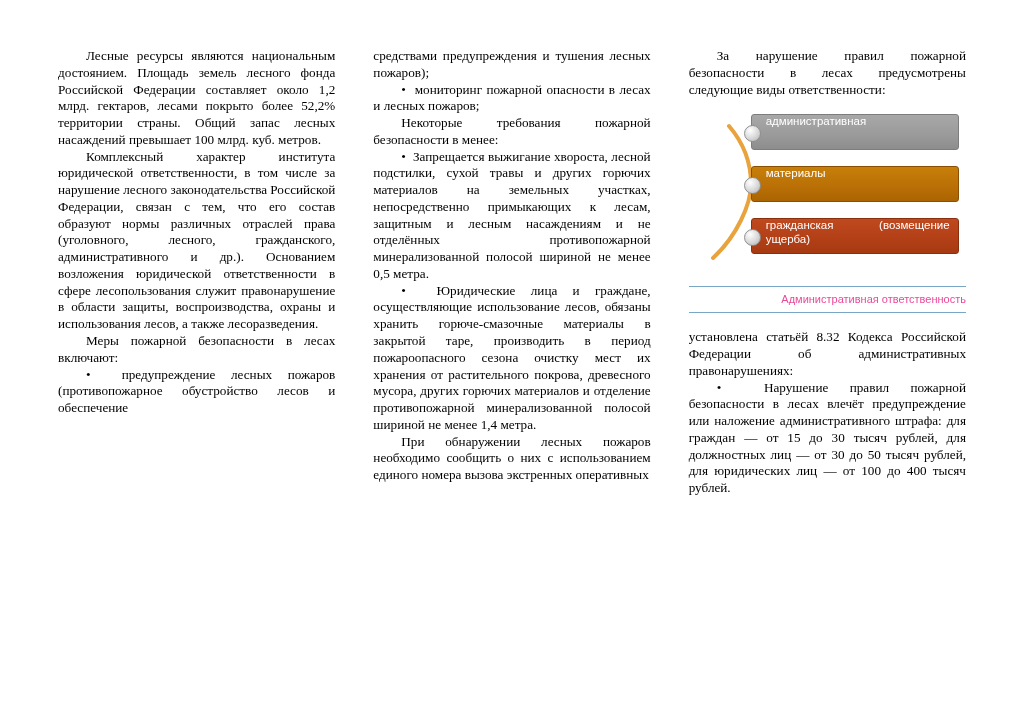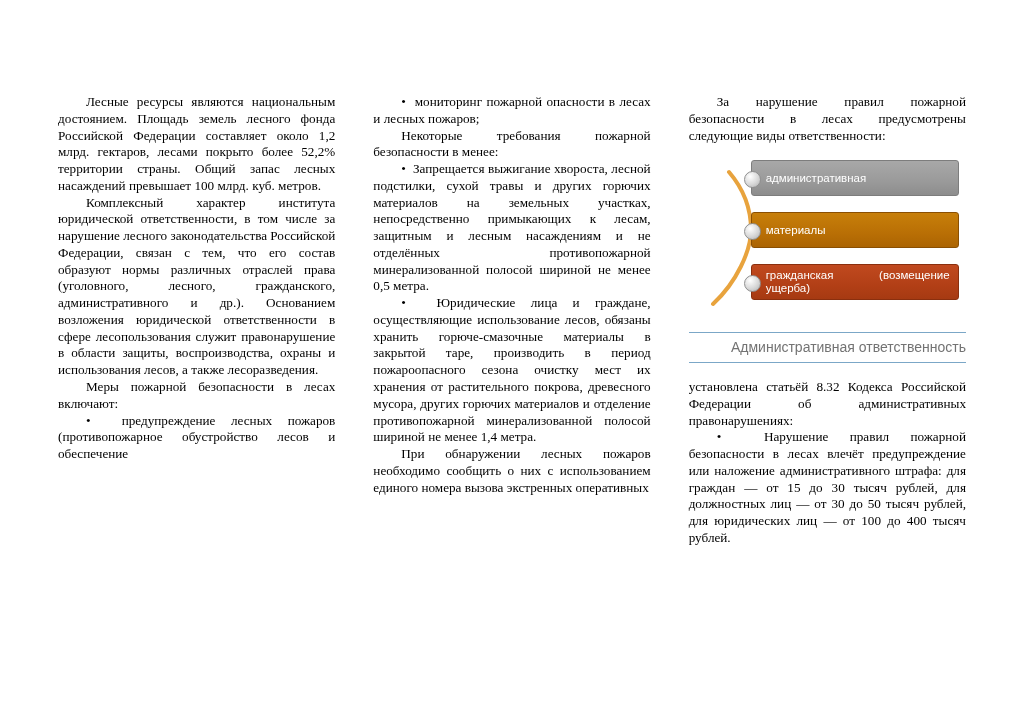--- a/index.html
+++ b/index.html
@@ -26,21 +26,20 @@
     flex-direction: row;
     gap: 38px;
     height: 100%;
   }
   .col {
     width: 278px;
     font-size: 13.2px;
     line-height: 1.27;
     text-align: justify;
     text-justify: inter-word;
-    margin-top: 46px;
   }
   .col p {
     margin: 0;
   }
   .indent {
     text-indent: 28px;
   }
   .bold {
     font-weight: normal;
   }
@@ -64,21 +63,21 @@
     top: 0;
   }
   .bar {
     position: absolute;
     left: 62px;
     width: 208px;
     height: 36px;
     border-radius: 3px;
     box-sizing: border-box;
     display: flex;
-    align-items: center;
+    align-items: flex-start;
     padding-left: 14px;
     padding-right: 8px;
     color: #ffffff;
     font-family: "Liberation Sans", sans-serif;
     font-size: 11.5px;
     line-height: 1.15;
   }
   .bar-1 {
     top: 6px;
     background: linear-gradient(to bottom, #a8a8a8, #9a9a9a 60%, #8d8d8d);
@@ -105,22 +104,22 @@
   .dot-1 { left: 55px; top: 17px; }
   .dot-2 { left: 55px; top: 69px; }
   .dot-3 { left: 55px; top: 121px; }
   .section-rule {
     border: none;
     border-top: 1px solid #7ba7c7;
     margin: 18px 0 6px 0;
   }
   .section-heading {
     font-family: "Liberation Sans", sans-serif;
-    font-size: 14px;
-    color: #737373;
+    font-size: 11px;
+    color: #ec4899;
     text-align: right;
     padding-bottom: 5px;
   }
   .section-rule-2 {
     border: none;
     border-top: 1px solid #7ba7c7;
     margin: 0 0 16px 0;
   }
 </style>
 </head>
@@ -130,20 +129,21 @@
   <div class="columns">
 
     <div class="col">
       <p class="indent">Лесные ресурсы являются национальным достоянием. Площадь земель лесного фонда Российской Федерации составляет около 1,2 млрд. гектаров, лесами покрыто более 52,2% территории страны. Общий запас лесных насаждений превышает 100 млрд. куб. метров.</p>
       <p class="indent">Комплексный характер института юридической ответственности, в том числе за нарушение лесного законодательства Российской Федерации, связан с тем, что его состав образуют нормы различных отраслей права (уголовного, лесного, гражданского, административного и др.). Основанием возложения юридической ответственности в сфере лесопользования служит правонарушение в области защиты, воспроизводства, охраны и использования лесов, а также лесоразведения.</p>
       <p class="indent"><span class="bold">Меры пожарной безопасности в лесах включают</span><span>:</span></p>
       <p class="bullet-item">предупреждение лесных пожаров (противопожарное обустройство лесов и обеспечение</p>
     </div>
 
     <div class="col">
+      <p>средствами предупреждения и тушения лесных пожаров);</p>
       <p class="bullet-item">мониторинг пожарной опасности в лесах и лесных пожаров;</p>
       <p class="indent bold">Некоторые требования пожарной безопасности в менее:</p>
       <p class="bullet-item">Запрещается выжигание хвороста, лесной подстилки, сухой травы и других горючих материалов на земельных участках, непосредственно примыкающих к лесам, защитным и лесным насаждениям и не отделённых противопожарной минерализованной полосой шириной не менее 0,5 метра.</p>
       <p class="bullet-item">Юридические лица и граждане, осуществляющие использование лесов, обязаны хранить горюче-смазочные материалы в закрытой таре, производить в период пожароопасного сезона очистку мест их хранения от растительного покрова, древесного мусора, других горючих материалов и отделение противопожарной минерализованной полосой шириной не менее 1,4 метра.</p>
       <p class="indent">При обнаружении лесных пожаров необходимо сообщить о них с использованием единого номера вызова экстренных оперативных</p>
     </div>
 
     <div class="col">
       <p class="indent bold">За нарушение правил пожарной безопасности в лесах предусмотрены следующие виды ответственности:</p>
 

